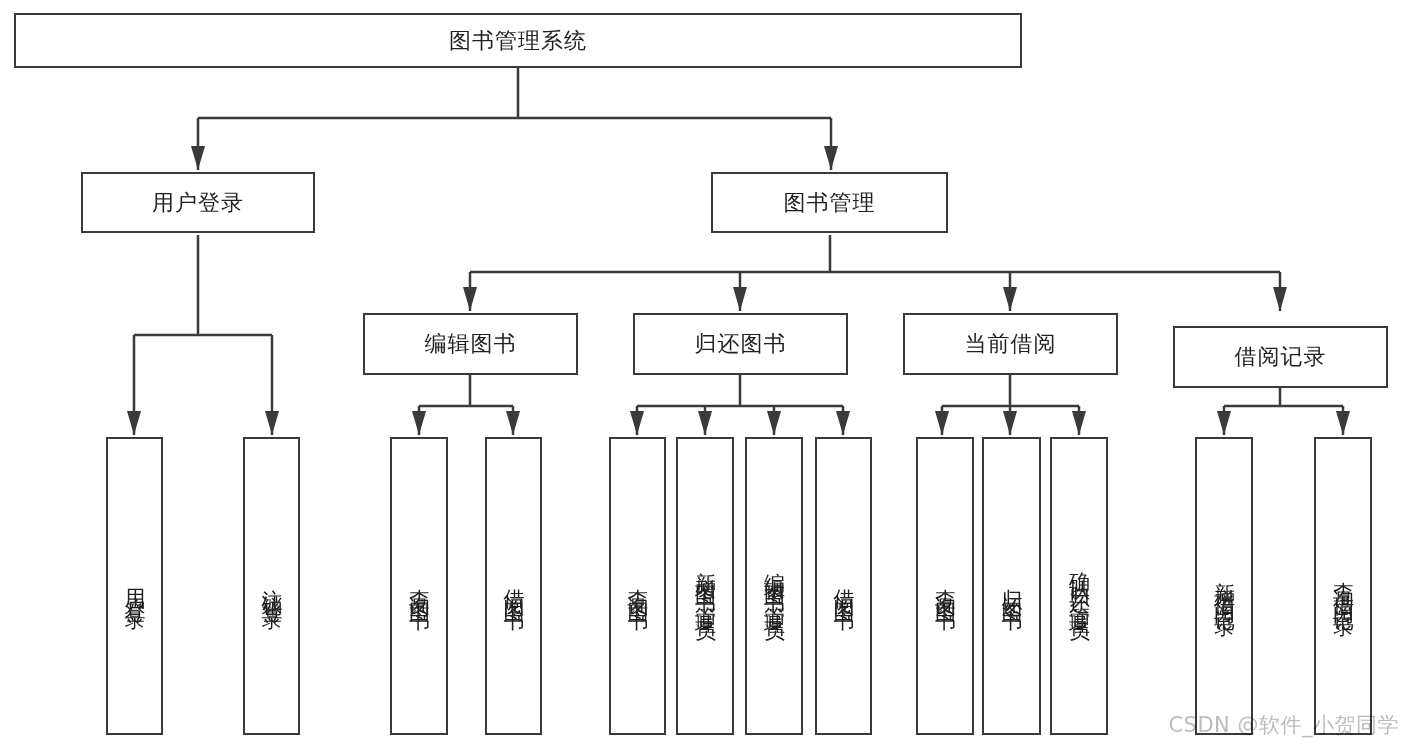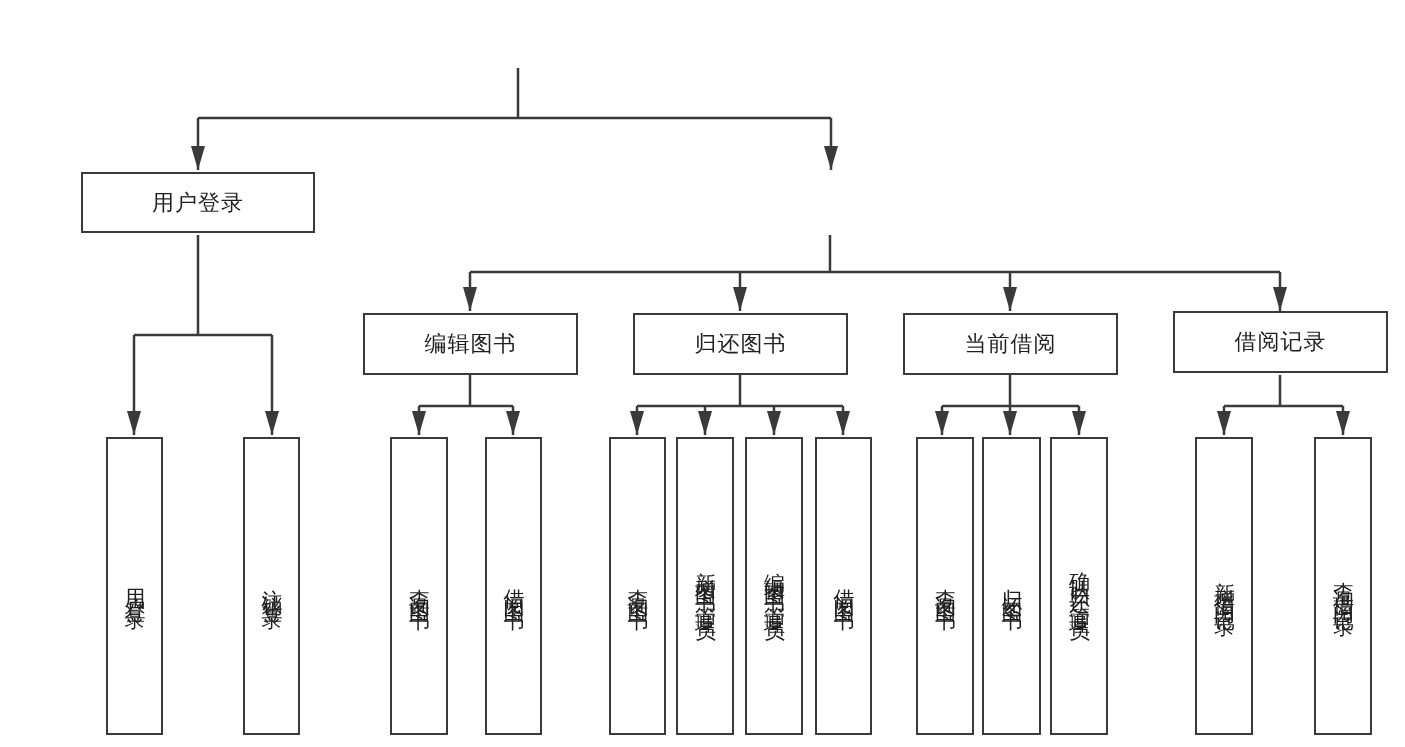--- a/index.html
+++ b/index.html
@@ -73,35 +73,41 @@
     <line class="ar" x1="705" y1="406" x2="705" y2="435" marker-end="url(#arw)"></line>
     <line class="ar" x1="774" y1="406" x2="774" y2="435" marker-end="url(#arw)"></line>
     <line class="ar" x1="843" y1="406" x2="843" y2="435" marker-end="url(#arw)"></line>
     <line class="ar" x1="942" y1="406" x2="942" y2="435" marker-end="url(#arw)"></line>
     <line class="ar" x1="1010" y1="406" x2="1010" y2="435" marker-end="url(#arw)"></line>
     <line class="ar" x1="1079" y1="406" x2="1079" y2="435" marker-end="url(#arw)"></line>
     <line class="ar" x1="1224" y1="406" x2="1224" y2="435" marker-end="url(#arw)"></line>
     <line class="ar" x1="1343" y1="406" x2="1343" y2="435" marker-end="url(#arw)"></line>
   </svg>
 
+  <div class="node h-node" style="left:14px;top:13px;width:1008px;height:55px;">
+    <span>图书管理系统</span>
+  </div>
 
   <div class="node h-node" style="left:81px;top:172px;width:234px;height:61px;">
     <span>用户登录</span>
+  </div>
+  <div class="node h-node" style="left:711px;top:172px;width:237px;height:61px;">
+    <span>图书管理</span>
   </div>
 
   <div class="node h-node" style="left:363px;top:313px;width:215px;height:62px;">
     <span>编辑图书</span>
   </div>
   <div class="node h-node" style="left:633px;top:313px;width:215px;height:62px;">
     <span>归还图书</span>
   </div>
   <div class="node h-node" style="left:903px;top:313px;width:215px;height:62px;">
     <span>当前借阅</span>
   </div>
-  <div class="node h-node" style="left:1173px;top:311px;width:215px;height:62px;">
+  <div class="node h-node" style="left:1173px;top:326px;width:215px;height:62px;">
     <span>借阅记录</span>
   </div>
 
   <div class="node v-node" style="left:106px;width:57px;">
     <span class="v-label">用户登录</span>
   </div>
   <div class="node v-node" style="left:243px;width:57px;">
     <span class="v-label">注销登录</span>
   </div>
 
@@ -135,14 +141,15 @@
     <span class="v-label">确认归还（管理员）</span>
   </div>
 
   <div class="node v-node" style="left:1195px;width:58px;">
     <span class="v-label">新增借阅记录</span>
   </div>
   <div class="node v-node" style="left:1314px;width:58px;">
     <span class="v-label">查询借阅记录</span>
   </div>
 
+  <div class="watermark">CSDN @软件_小贺同学</div>
 
 </div>
 
 </body></html>

